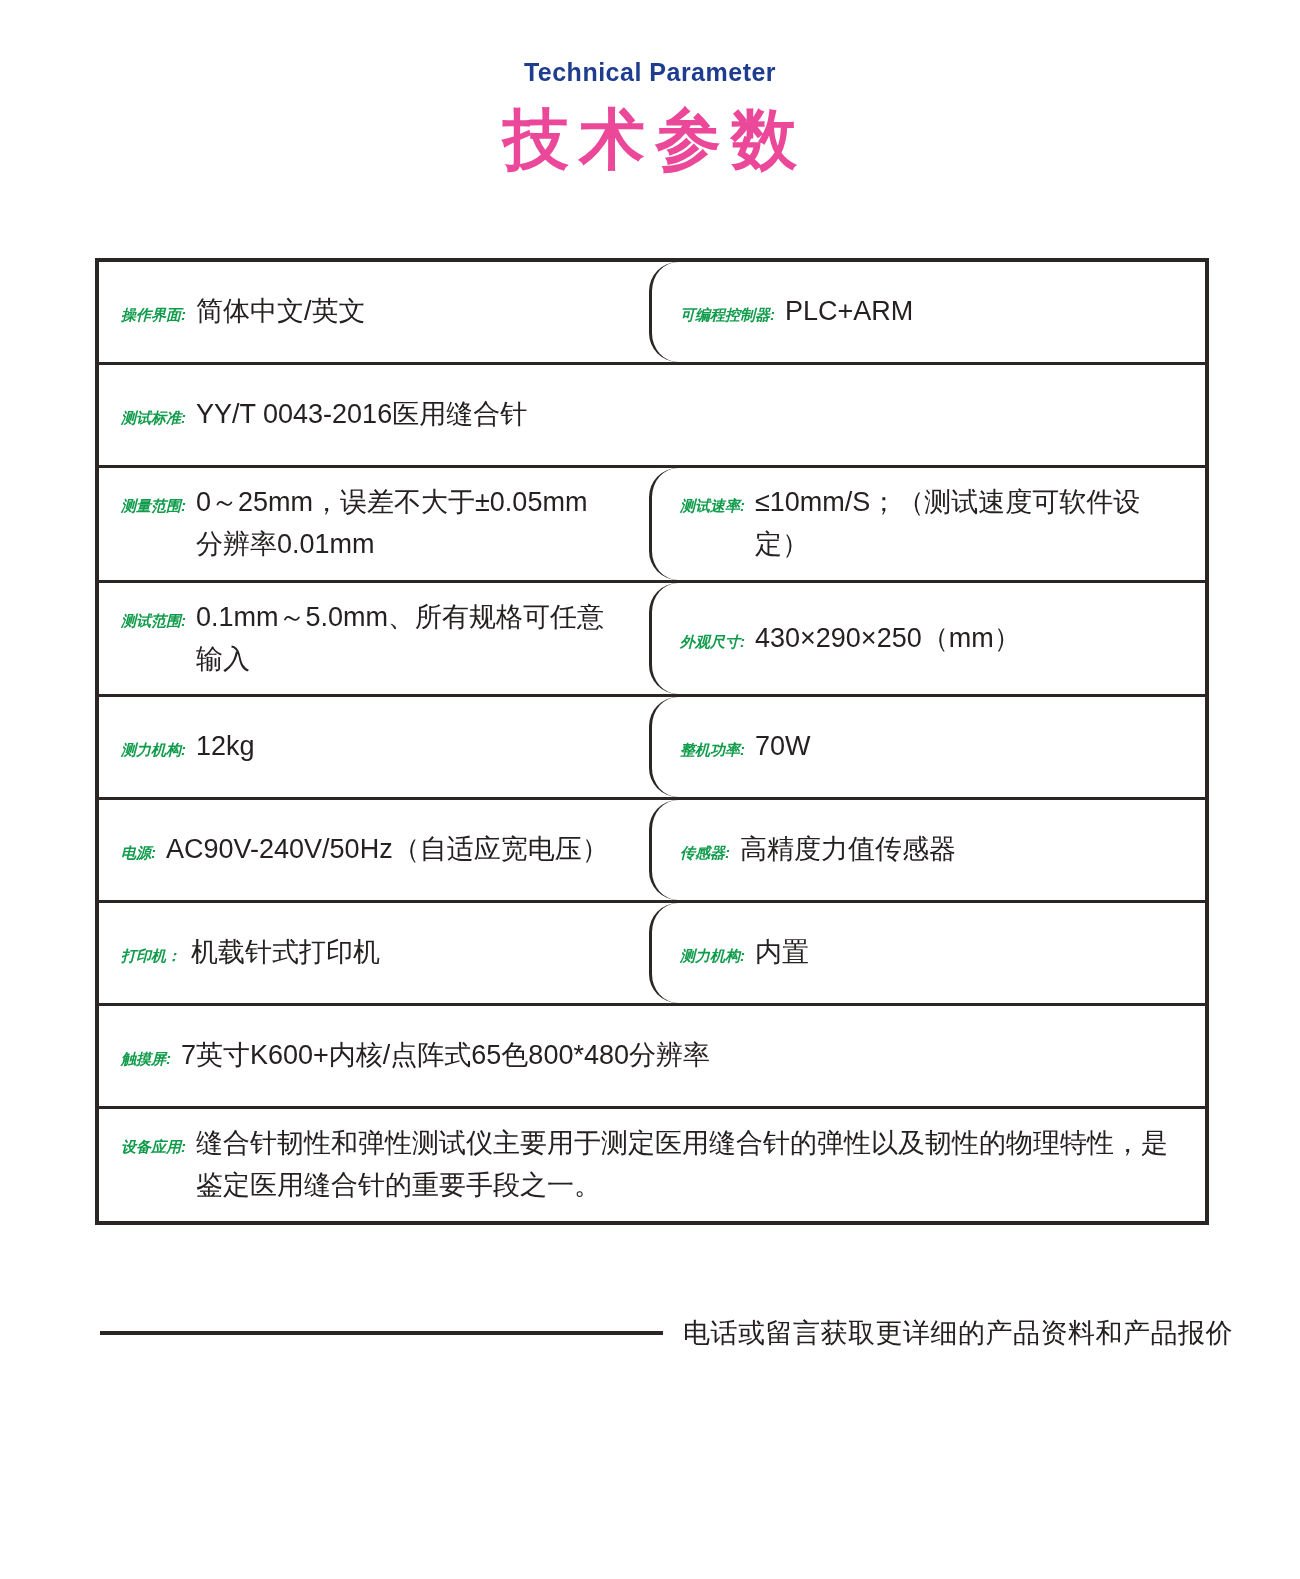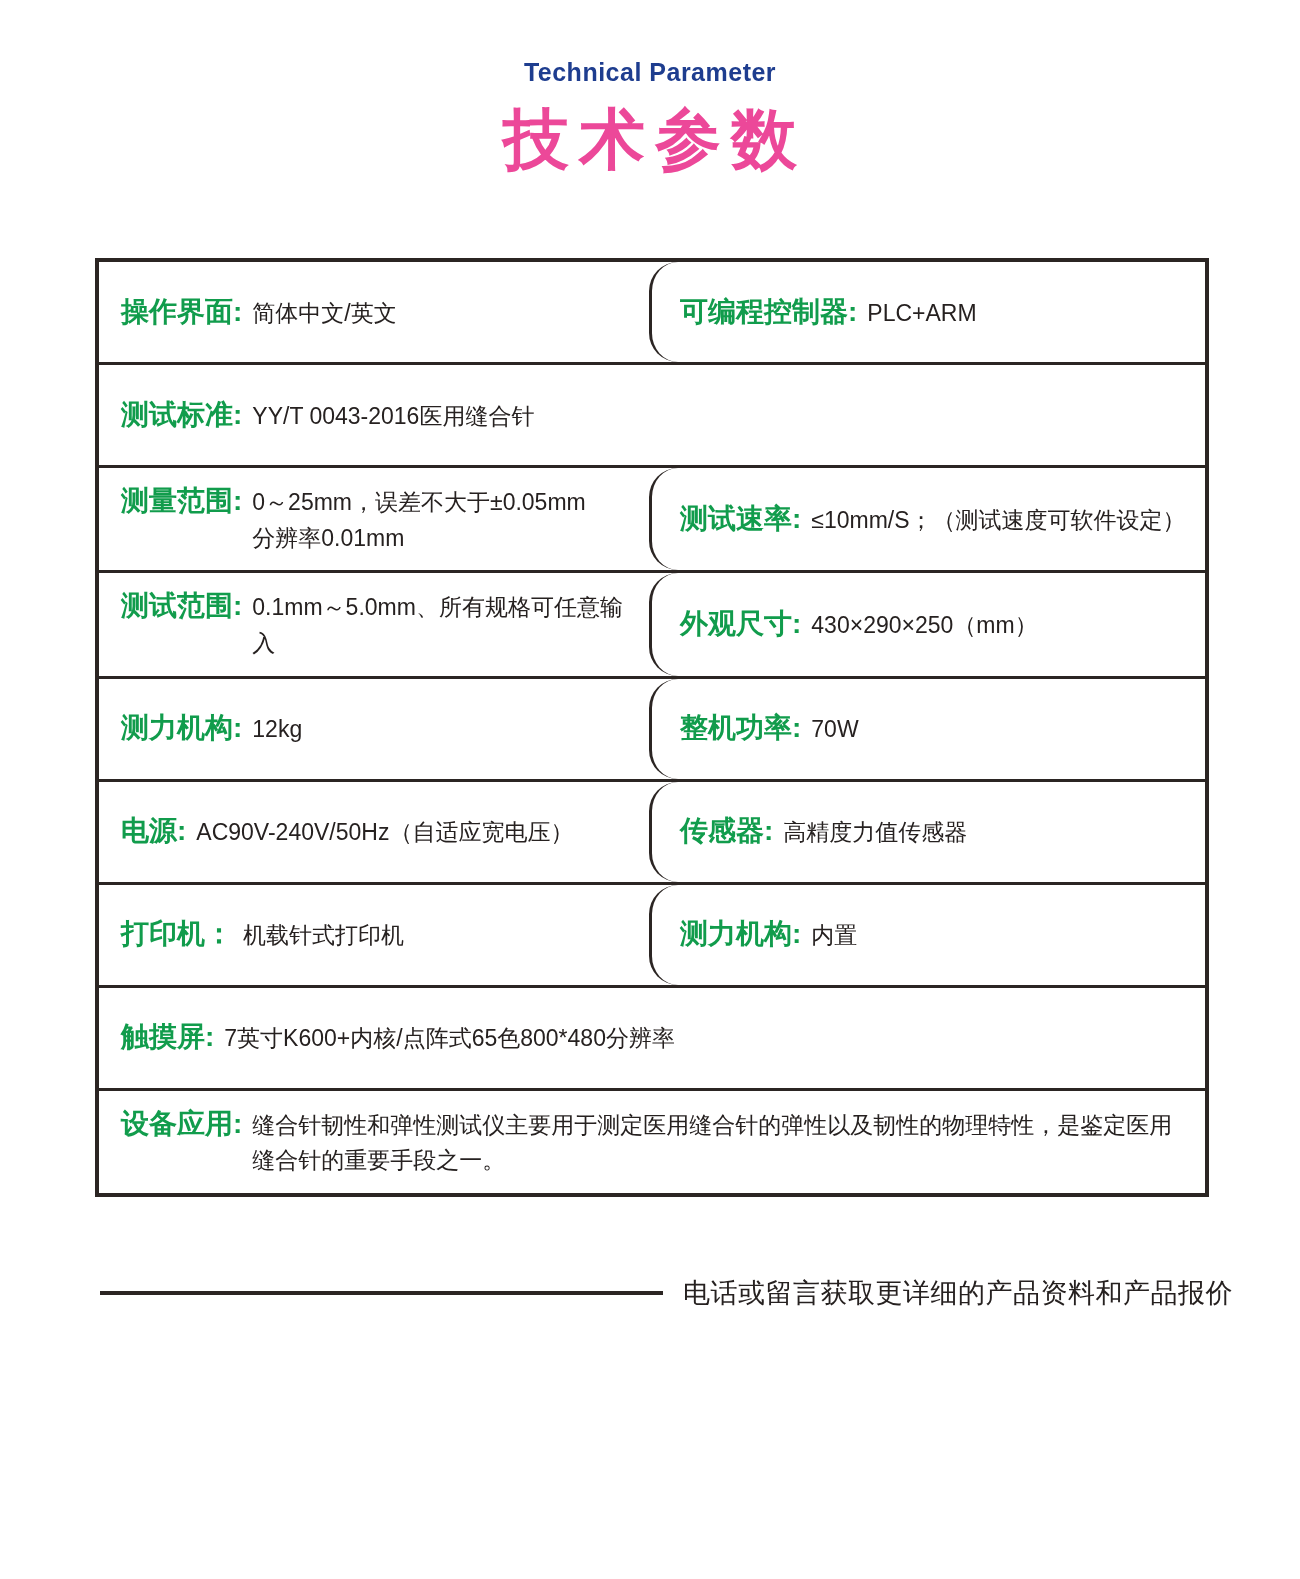--- a/index.html
+++ b/index.html
@@ -36,33 +36,33 @@
   .trow + .trow { border-top: 3px solid #2b2523; }
   .trow.two { grid-template-columns: 550px 1fr; }
   .tcell {
     min-height: 100px;
     display: flex; align-items: center;
     padding: 14px 18px 14px 22px;
   }
   .trow.two .tcell + .tcell { border-left: 3px solid #2b2523; padding-left: 28px; border-radius: 29px; }
   .pair { display: flex; align-items: baseline; width: 100%; }
   .plabel {
-    font-size: 28px; font-weight: bold; color: #119c4c;
-    white-space: nowrap; margin-right: 10px; flex: 0 0 auto;
+    font-size: 15px; font-weight: bold; color: #119c4c;
+    white-space: nowrap; margin-right: 10px; flex: 0 0 auto; font-style: italic;
   }
   .pvalue {
-    font-size: 23px; color: #262120;
+    font-size: 27px; color: #262120;
     line-height: 1.55;
     white-space: pre-line;
     flex: 1 1 auto;
   }
 
   
   .footer {
-    position: absolute; top: 1272px; left: 100px; width: 1110px; height: 42px;
+    position: absolute; top: 1312px; left: 100px; width: 1110px; height: 42px;
     display: flex; align-items: center; text-align: center;
   }
   .footer .rule {
     width: 563px; height: 4px; background: #2b2523; flex: 0 0 auto;
   }
   .footer .note {
     margin-left: 20px;
     font-size: 27px; color: #262120; letter-spacing: 0.5px;
     white-space: nowrap;
   }

